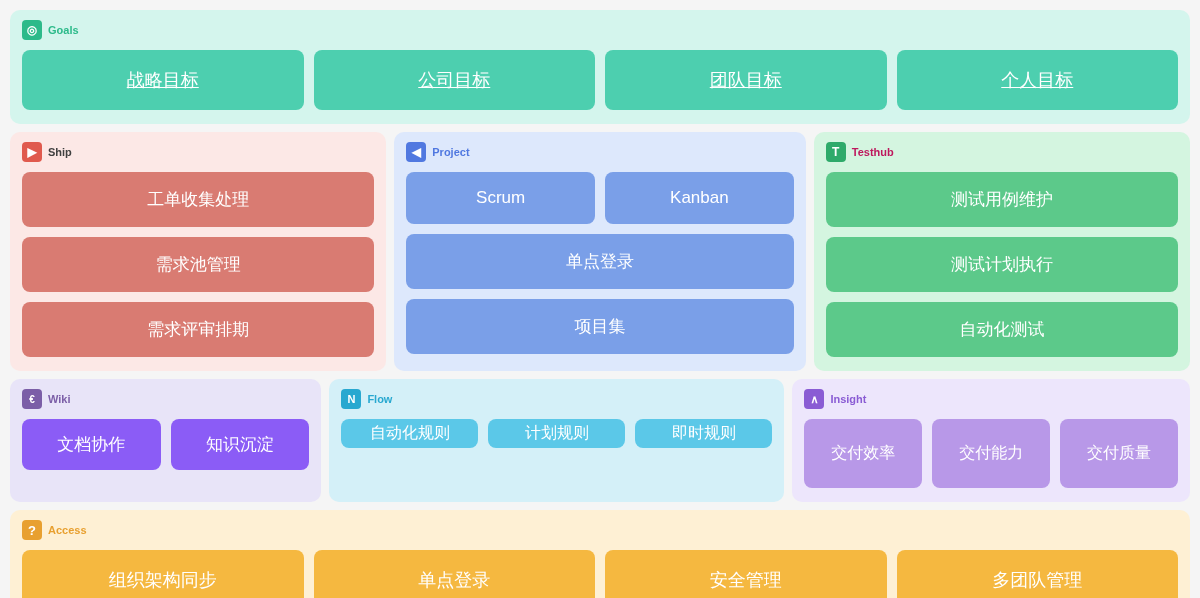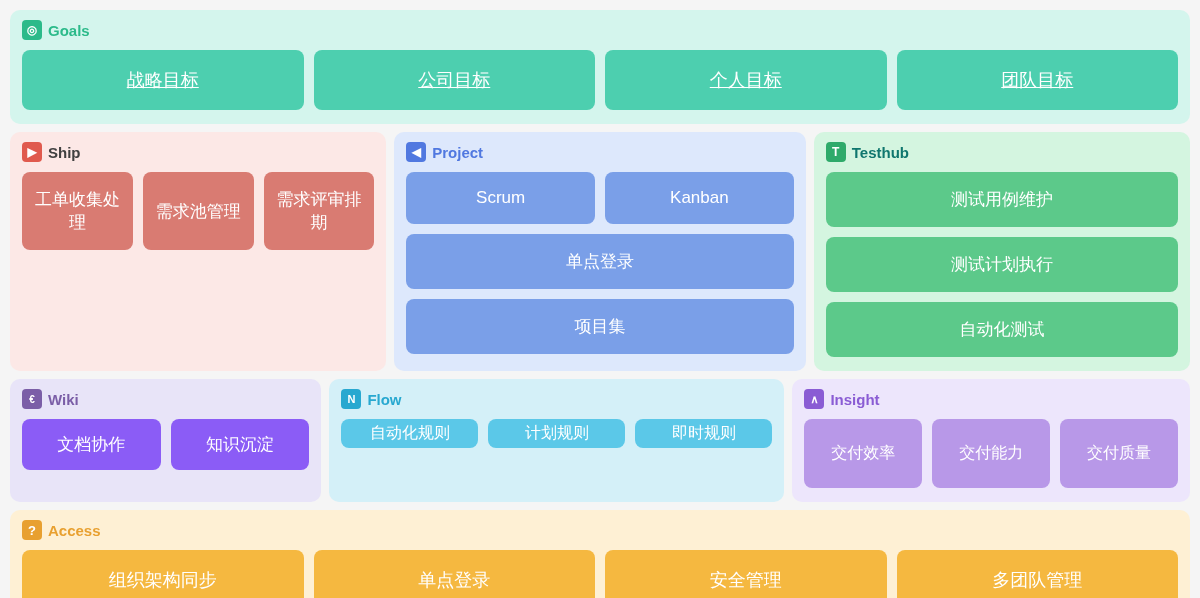--- a/index.html
+++ b/index.html
@@ -31,21 +31,21 @@
       border-radius: 4px;
       display: flex;
       align-items: center;
       justify-content: center;
       font-size: 12px;
       font-weight: bold;
       color: white;
       flex-shrink: 0;
     }
     .section-title {
-      font-size: 15px;
+      font-size: 11px;
       font-weight: 700;
     }
     .cards-row {
       display: flex;
       gap: 10px;
     }
     .card {
       border-radius: 8px;
       padding: 14px 10px;
       text-align: center;
@@ -84,21 +84,21 @@
     }
     .ship-section .section-title { color: #404040; }
     .ship-section .card {
       background: #d97b72;
       width: 100%;
       font-size: 17px;
       padding: 16px 10px;
     }
     .ship-cards {
       display: flex;
-      flex-direction: row;
+      flex-direction: column;
       gap: 10px;
     }
 
     
     .project-section {
       background: #dde8fc;
       flex: 1.1;
     }
     .project-section .section-title { color: #5078e0; }
     .project-inner {
@@ -120,21 +120,21 @@
     }
     .project-section .card-full {
       width: 100%;
     }
 
     
     .testhub-section {
       background: #d4f5e0;
       flex: 1;
     }
-    .testhub-section .section-title { color: #0f766e; }
+    .testhub-section .section-title { color: #be185d; }
     .testhub-section .card {
       background: #5cc98a;
       width: 100%;
       font-size: 17px;
       padding: 16px 10px;
     }
     .testhub-cards {
       display: flex;
       flex-direction: column;
       gap: 10px;
@@ -213,22 +213,22 @@
 <div class="main-container">
 
   <div class="section goals-section">
     <div class="section-header">
       <div class="section-icon icon-goals">◎</div>
       <span class="section-title">Goals</span>
     </div>
     <div class="cards-row">
       <div class="card">战略目标</div>
       <div class="card">公司目标</div>
+      <div class="card">团队目标</div>
       <div class="card">个人目标</div>
-      <div class="card">团队目标</div>
     </div>
   </div>
 
   <div class="middle-row">
 
     <div class="section ship-section">
       <div class="section-header">
         <div class="section-icon icon-ship">▶</div>
         <span class="section-title">Ship</span>
       </div>

